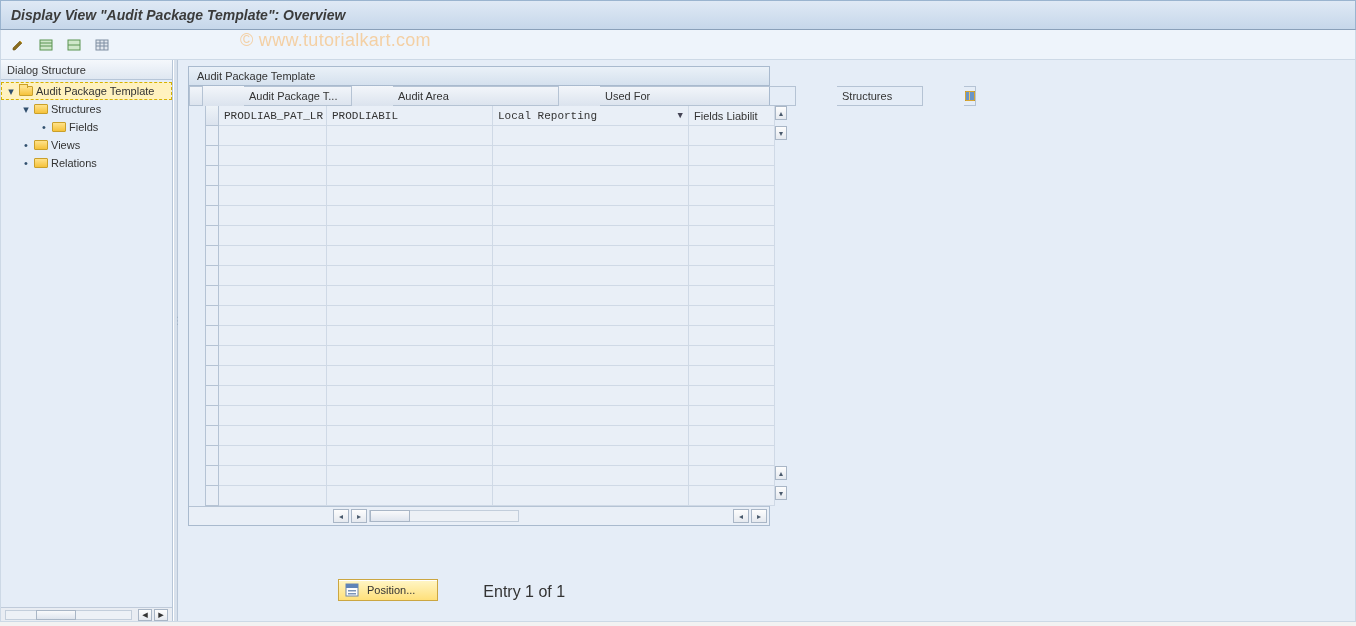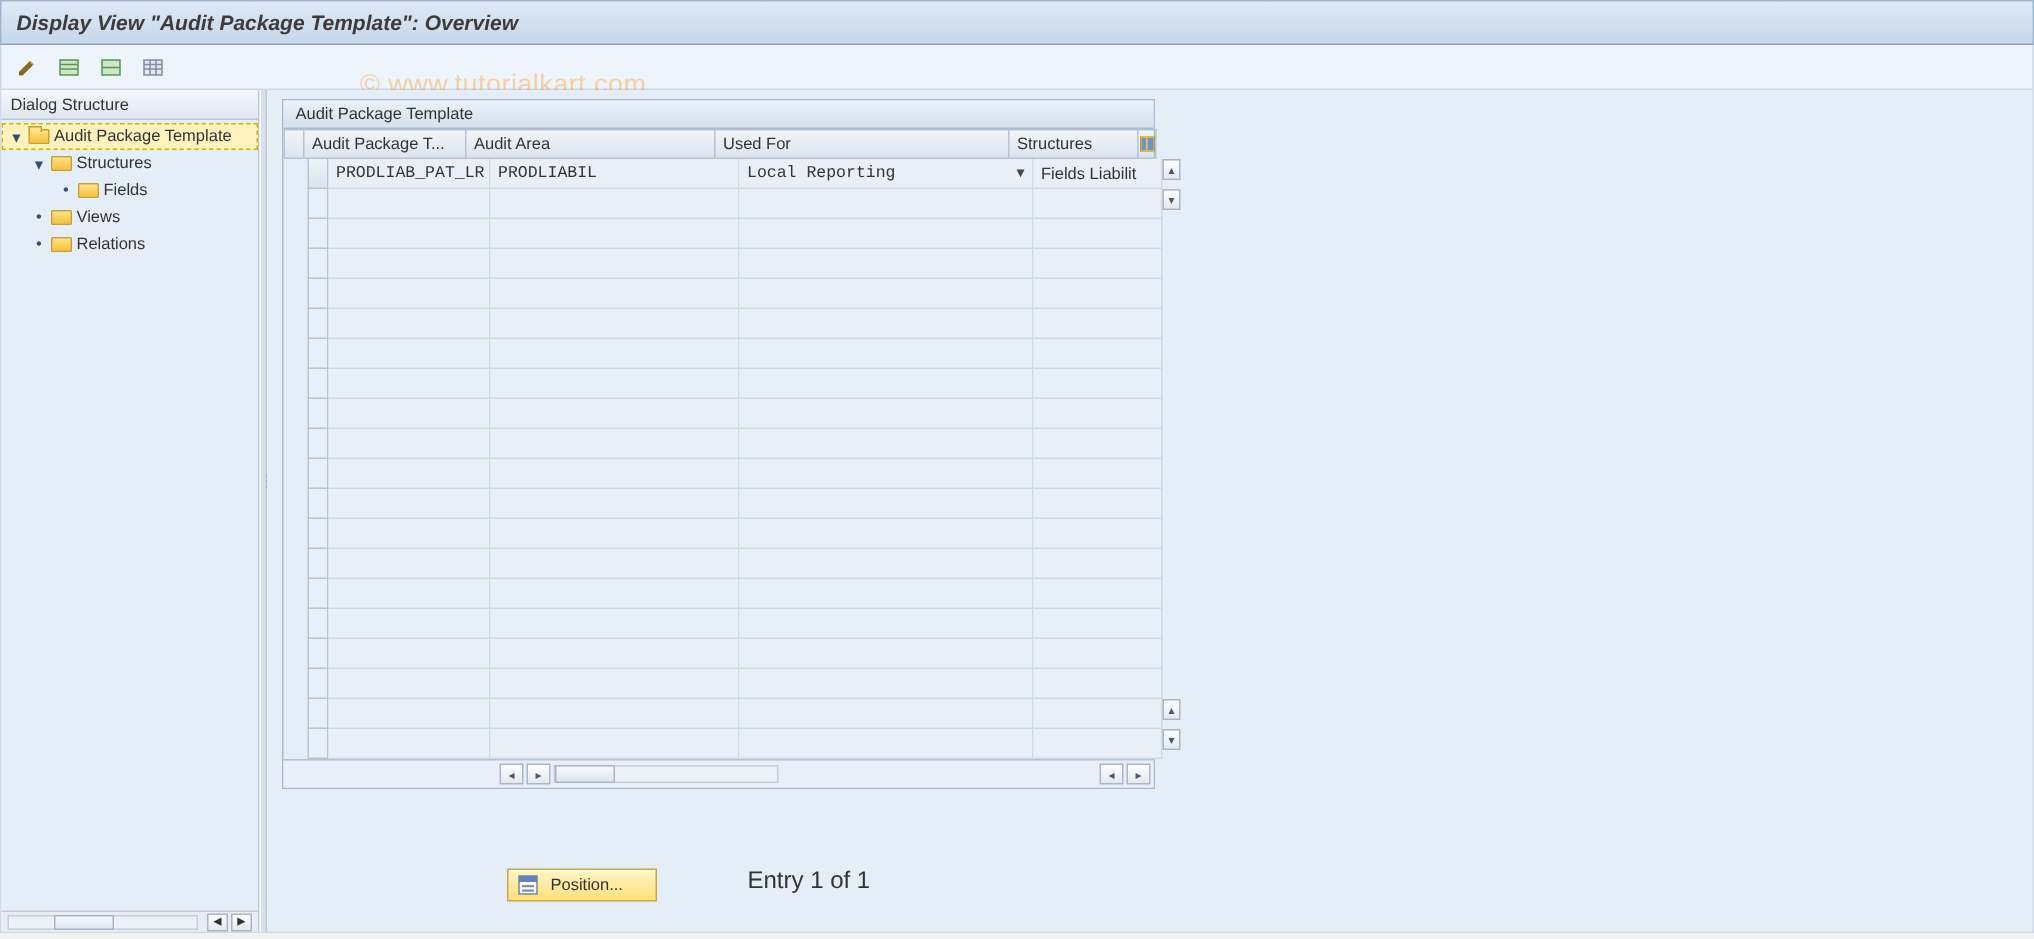--- a/index.html
+++ b/index.html
@@ -36,21 +36,21 @@
   }
   .tb-btn {
     width: 22px; height: 22px;
     border: 1px solid transparent;
     display: inline-flex; align-items: center; justify-content: center;
     border-radius: 2px;
     cursor: pointer;
   }
   .watermark {
     position: absolute;
-    left: 240px; top: 46px;
+    left: 240px; top: 30px;
     font-size: 18px;
     color: rgba(255,140,0,0.35);
     font-weight: 500;
     pointer-events: none;
     letter-spacing: 0.3px;
     text-align: center;
   }
   
   .workarea {
     display: flex;
@@ -149,20 +149,21 @@
     border-bottom: 1px solid #a9bace;
     padding: 3px 8px;
     font-size: 11px;
   }
   .grid-header-row, .grid-data-row, .grid-empty-row {
     display: grid;
     grid-template-columns: 14px 108px 166px 196px 86px 12px;
   }
   .grid-header-row {
     background: linear-gradient(#f3f6fa,#dbe3ee);
+    gap: 41px;
   }
   .gh {
     border: 1px solid #b5c3d4;
     border-left: none;
     padding: 3px 5px;
     font-size: 11px;
     overflow: hidden; text-overflow: ellipsis; white-space: nowrap;
     position: relative;
   }
   .gh:first-child { border-left: 1px solid #b5c3d4; }
@@ -203,21 +204,21 @@
   .grid-hscroll .spacer { flex:1; }
   .h-btn {
     width:16px; height:14px;
     background:linear-gradient(#fdfdfd,#e5e9ef); border:1px solid #a9b6c6;
     display:inline-flex; align-items:center; justify-content:center; font-size:8px; color:#4a5a6c;
   }
   .h-track { width:150px; height:12px; background:#edf1f6; border:1px solid #c3cedb; position:relative; }
   .h-thumb { position:absolute; left:0; top:-1px; width:40px; height:12px; background:linear-gradient(#f8f9fb,#dfe5ee); border:1px solid #a9b6c6; }
   
   .footer {
-    position:absolute; bottom:20px; left:160px; display:flex; align-items:flex-start; gap:60px;
+    position:absolute; bottom:20px; left:160px; display:flex; align-items:flex-end; gap:45px;
   }
   .pos-btn {
     display:inline-flex; align-items:center;
     background: linear-gradient(#fff6c7,#ffe07a);
     border:1px solid #cba641;
     height:22px; padding: 0 22px 0 6px;
     font-size:11px; color:#333;
     cursor:pointer;
     box-shadow: 0 1px 0 #fff inset;
   }

